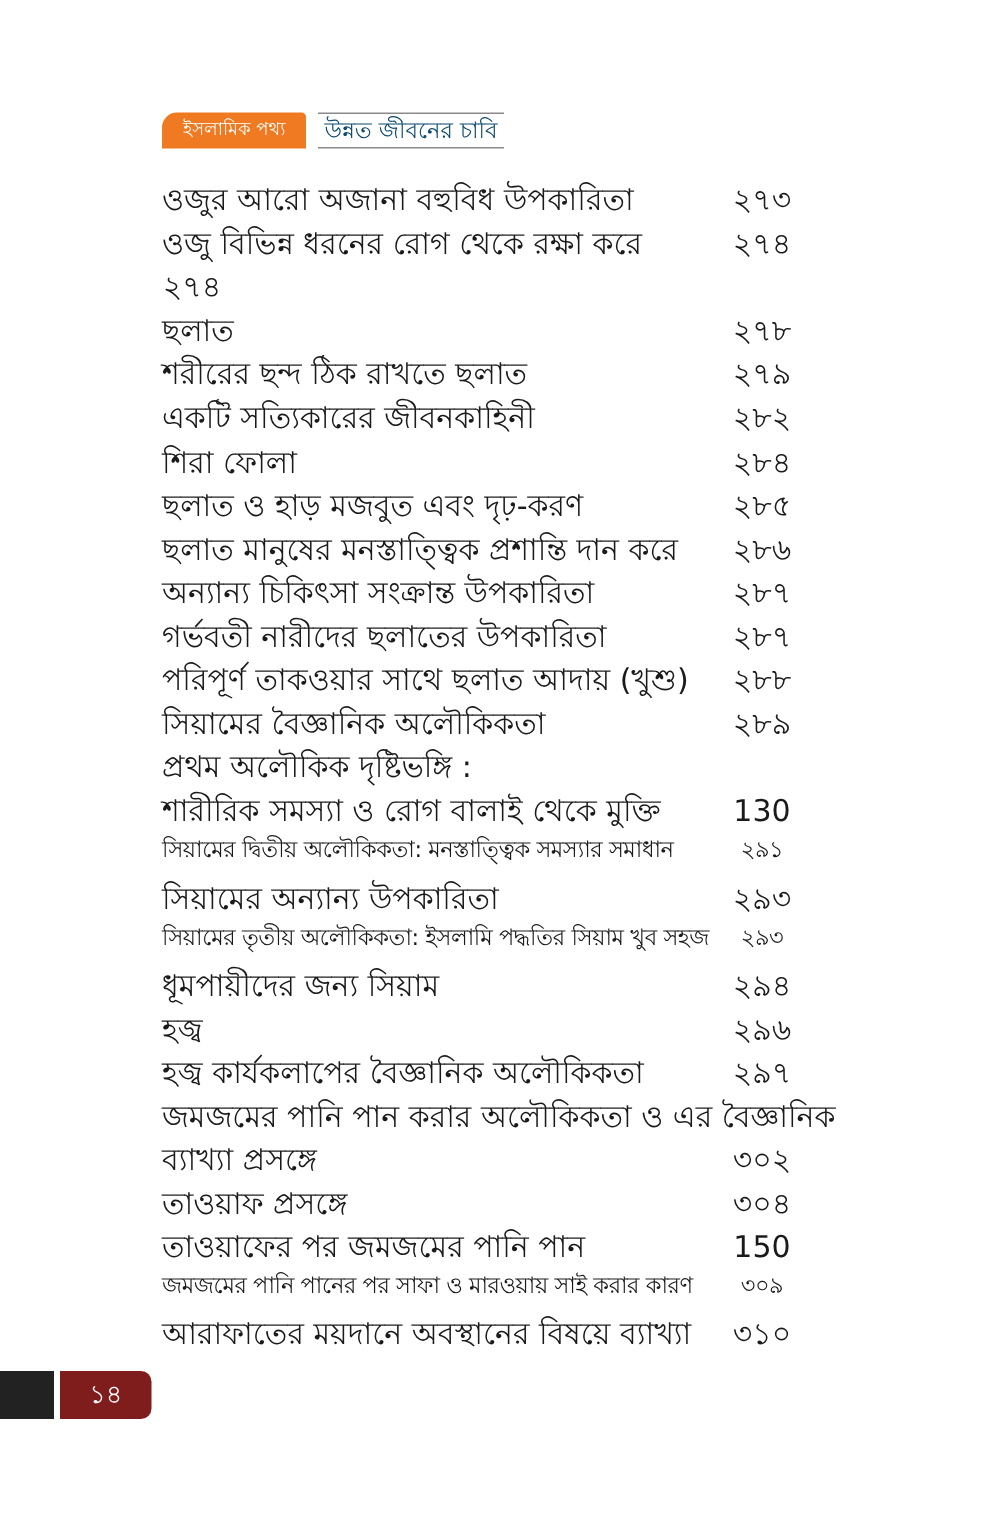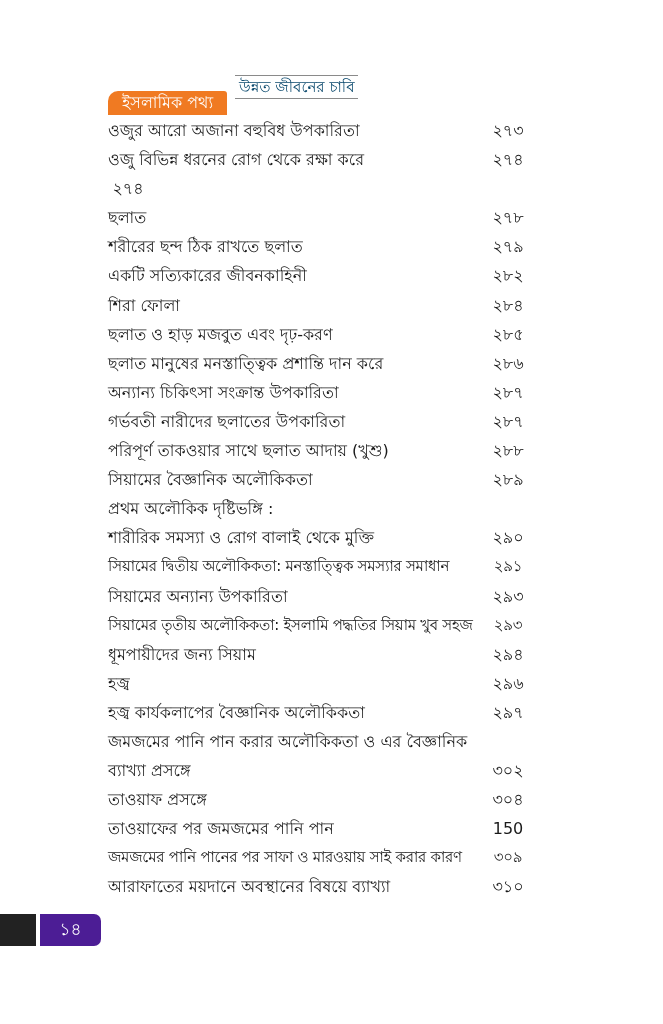--- a/index.html
+++ b/index.html
@@ -2,37 +2,37 @@
 <html><head>
 <meta charset="utf-8">
 <style>
   html, body { margin: 0; padding: 0; }
   body {
     width: 663px; height: 1024px; background: #ffffff; position: relative; overflow: hidden;
     font-family: "DejaVu Sans", "Liberation Sans", sans-serif; color: #1a1a1a;
   }
   .header { position: absolute; left: 108px; top: 74px; height: 26px; display: flex; align-items: stretch; }
   .header-series {
-    background: #f07a22; color: #ffffff; font-size: 16px; padding: 0 14px 0 14px;
+    background: #f07a22; color: #ffffff; font-size: 12px; padding: 0 14px 0 14px;
     border-top-left-radius: 10px; border-top-right-radius: 3px; display: flex; align-items: center;
-    height: 24px; margin-top: 17px;
+    height: 24px; margin-top: 1px;
   }
   .header-sub {
     margin-left: 8px; color: #0c4a6e; font-size: 15px; padding: 0 4px;
     border-top: 1.5px solid #8a8a8a; border-bottom: 1.5px solid #8a8a8a;
     display: flex; align-items: center; height: 22px; margin-top: 1px;
   }
   .toc { position: absolute; left: 108px; top: 118px; width: 420px; }
-  .row { display: flex; justify-content: space-between; align-items: baseline; height: 29.1px; font-size: 16px; white-space: nowrap; }
+  .row { display: flex; justify-content: space-between; align-items: baseline; height: 29.1px; font-size: 20px; white-space: nowrap; }
   .row .title { overflow: visible; }
   .row .page { width: 40px; text-align: center; flex: none; }
   .row.tight { font-size: 15px; letter-spacing: -0.3px; }
   .footer-bar { position: absolute; left: 0; top: 914px; width: 36px; height: 32px; background: #222222; }
   .footer-num {
-    position: absolute; left: 40px; top: 914px; width: 61px; height: 32px; background: #4c1d95; color: #fff;
+    position: absolute; left: 40px; top: 914px; width: 61px; height: 32px; background: #7f1d1d; color: #fff;
     font-size: 17px; display: flex; align-items: center; justify-content: center; border-top-right-radius: 7px; border-bottom-right-radius: 7px;
   }
 </style>
 </head>
 <body>
 
 <div class="header">
   <div class="header-series">ইসলামিক পথ্য</div>
   <div class="header-sub">উন্নত জীবনের চাবি</div>
 </div>
@@ -88,21 +88,21 @@
   <div class="row">
       <span class="title">সিয়ামের বৈজ্ঞানিক অলৌকিকতা</span>
       <span class="page">২৮৯</span>
     </div>
   <div class="row">
       <span class="title">প্রথম অলৌকিক দৃষ্টিভঙ্গি :</span>
       <span class="page"></span>
     </div>
   <div class="row">
       <span class="title">শারীরিক সমস্যা ও রোগ বালাই থেকে মুক্তি</span>
-      <span class="page">২৯০</span>
+      <span class="page">130</span>
     </div>
   <div class="row tight">
       <span class="title">সিয়ামের দ্বিতীয় অলৌকিকতা: মনস্তাত্ত্বিক সমস্যার সমাধান</span>
       <span class="page">২৯১</span>
     </div>
   <div class="row">
       <span class="title">সিয়ামের অন্যান্য উপকারিতা</span>
       <span class="page">২৯৩</span>
     </div>
   <div class="row tight">

